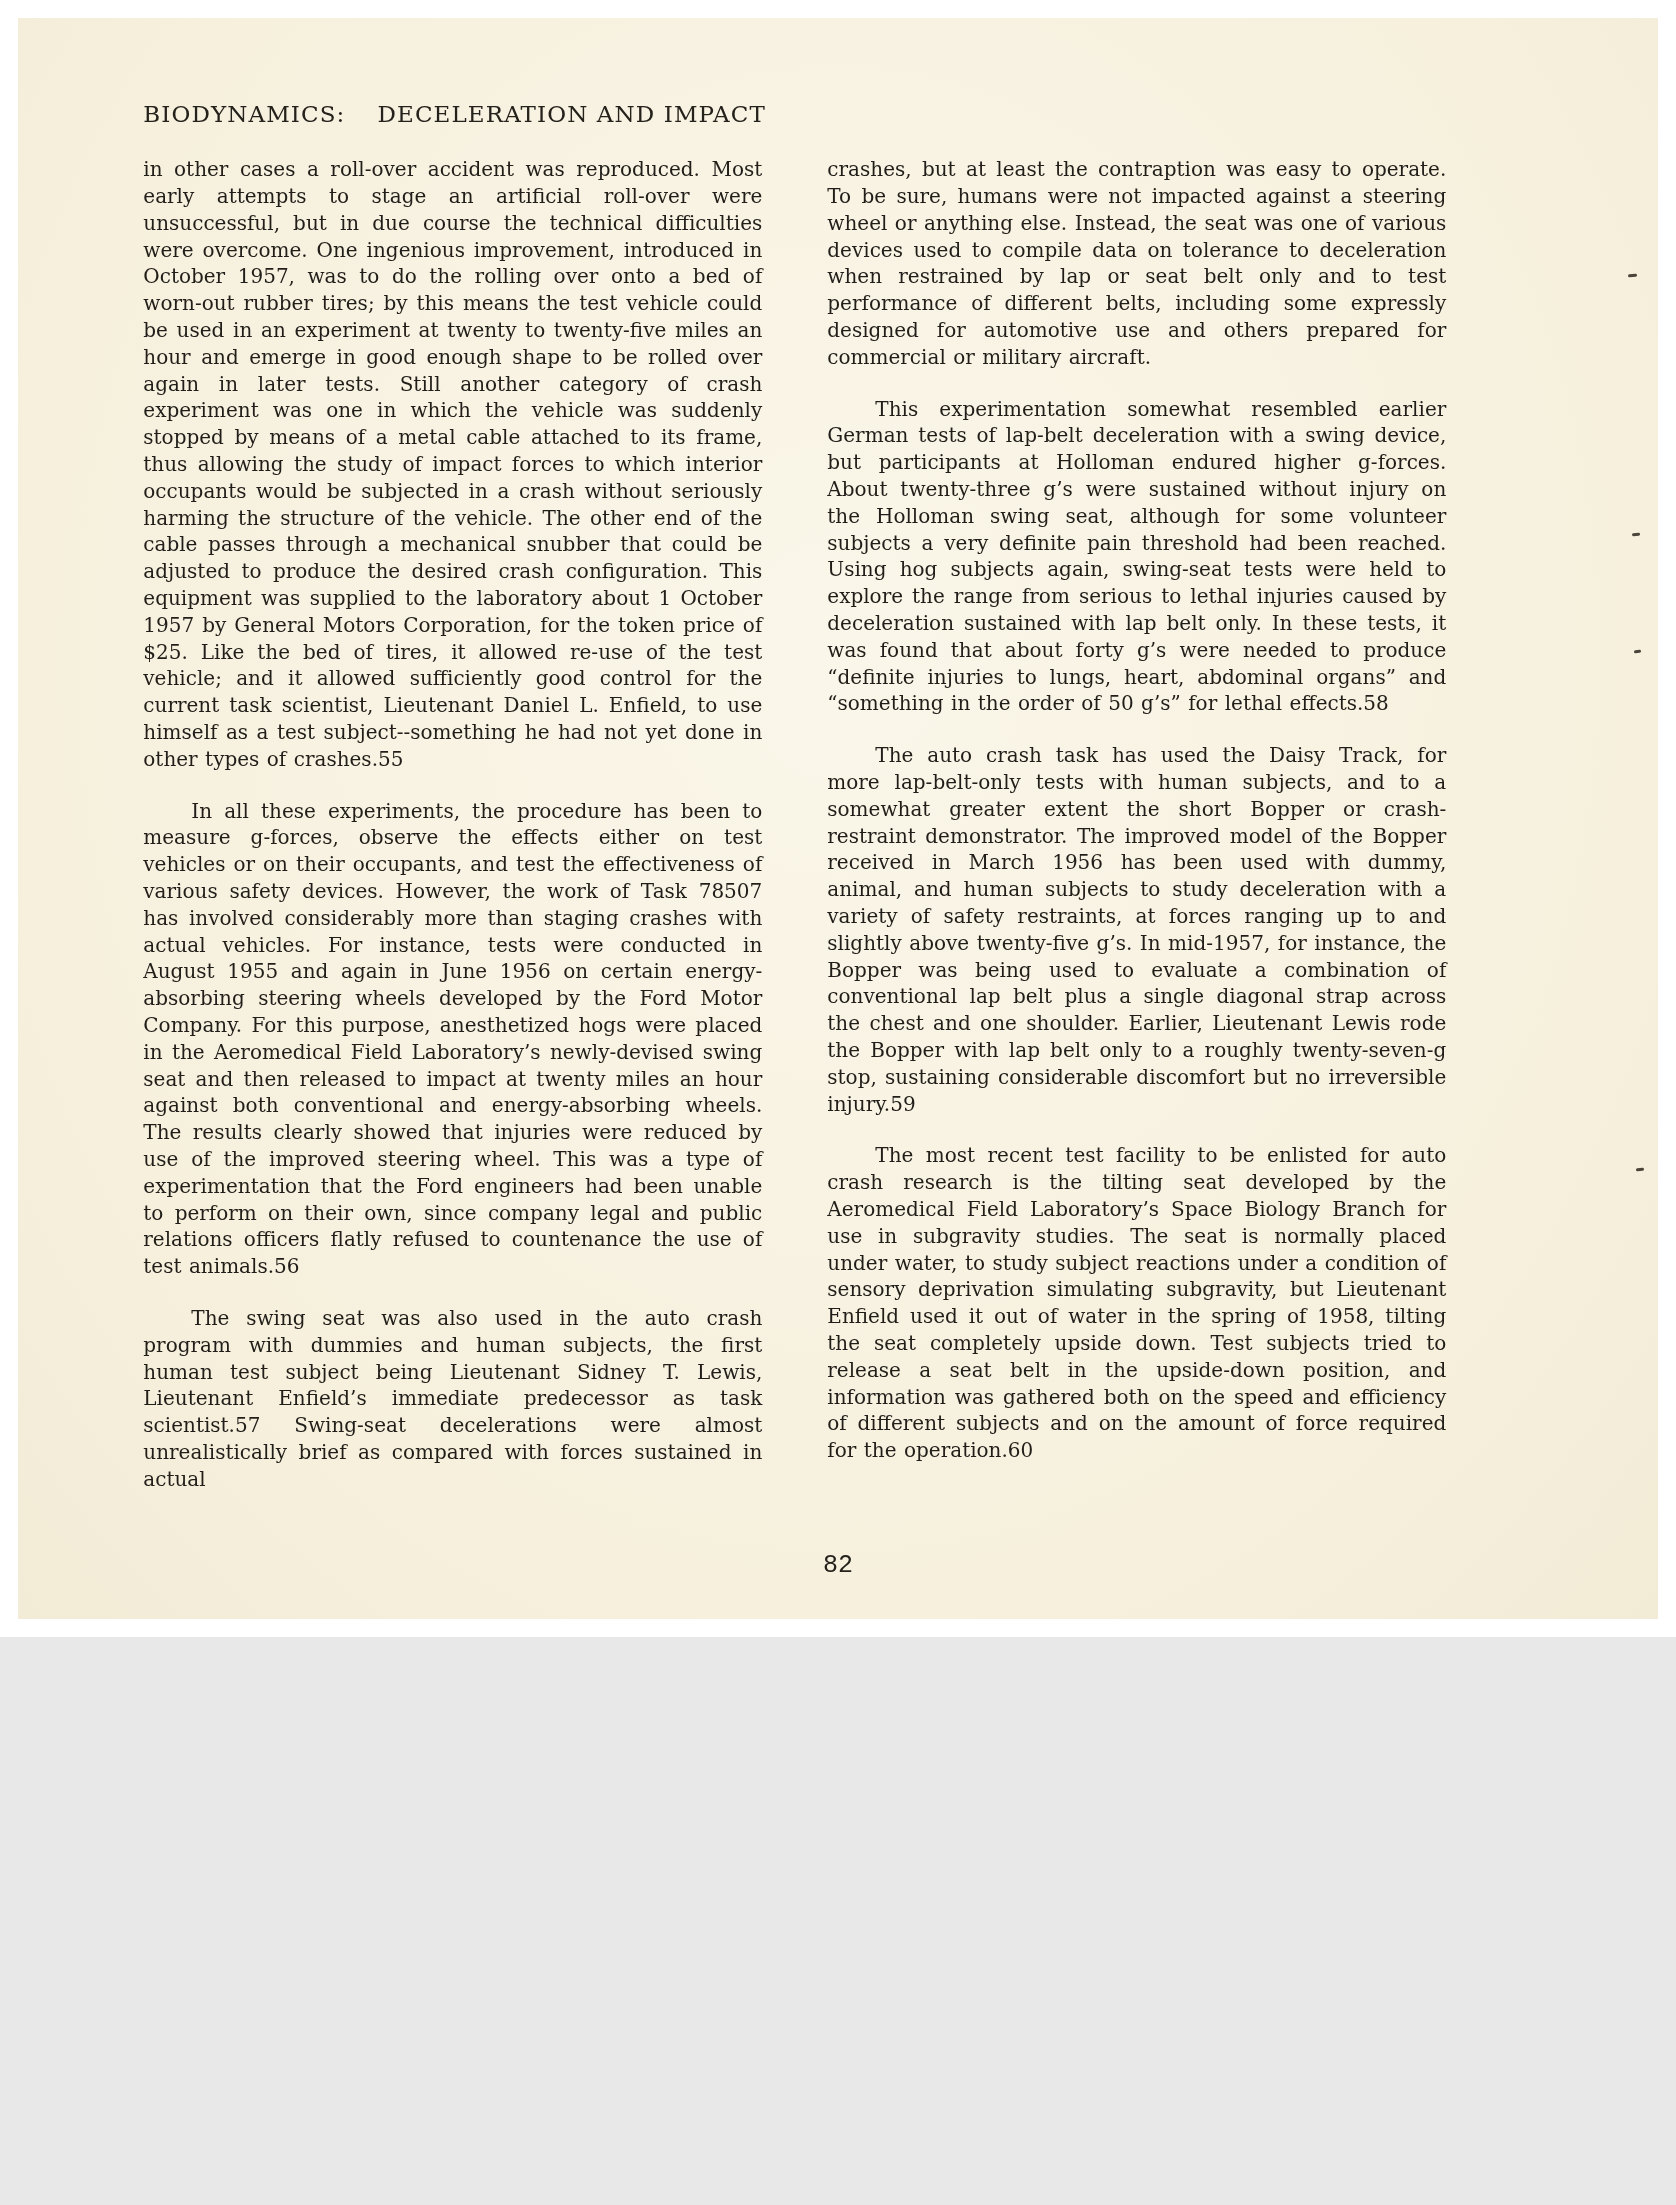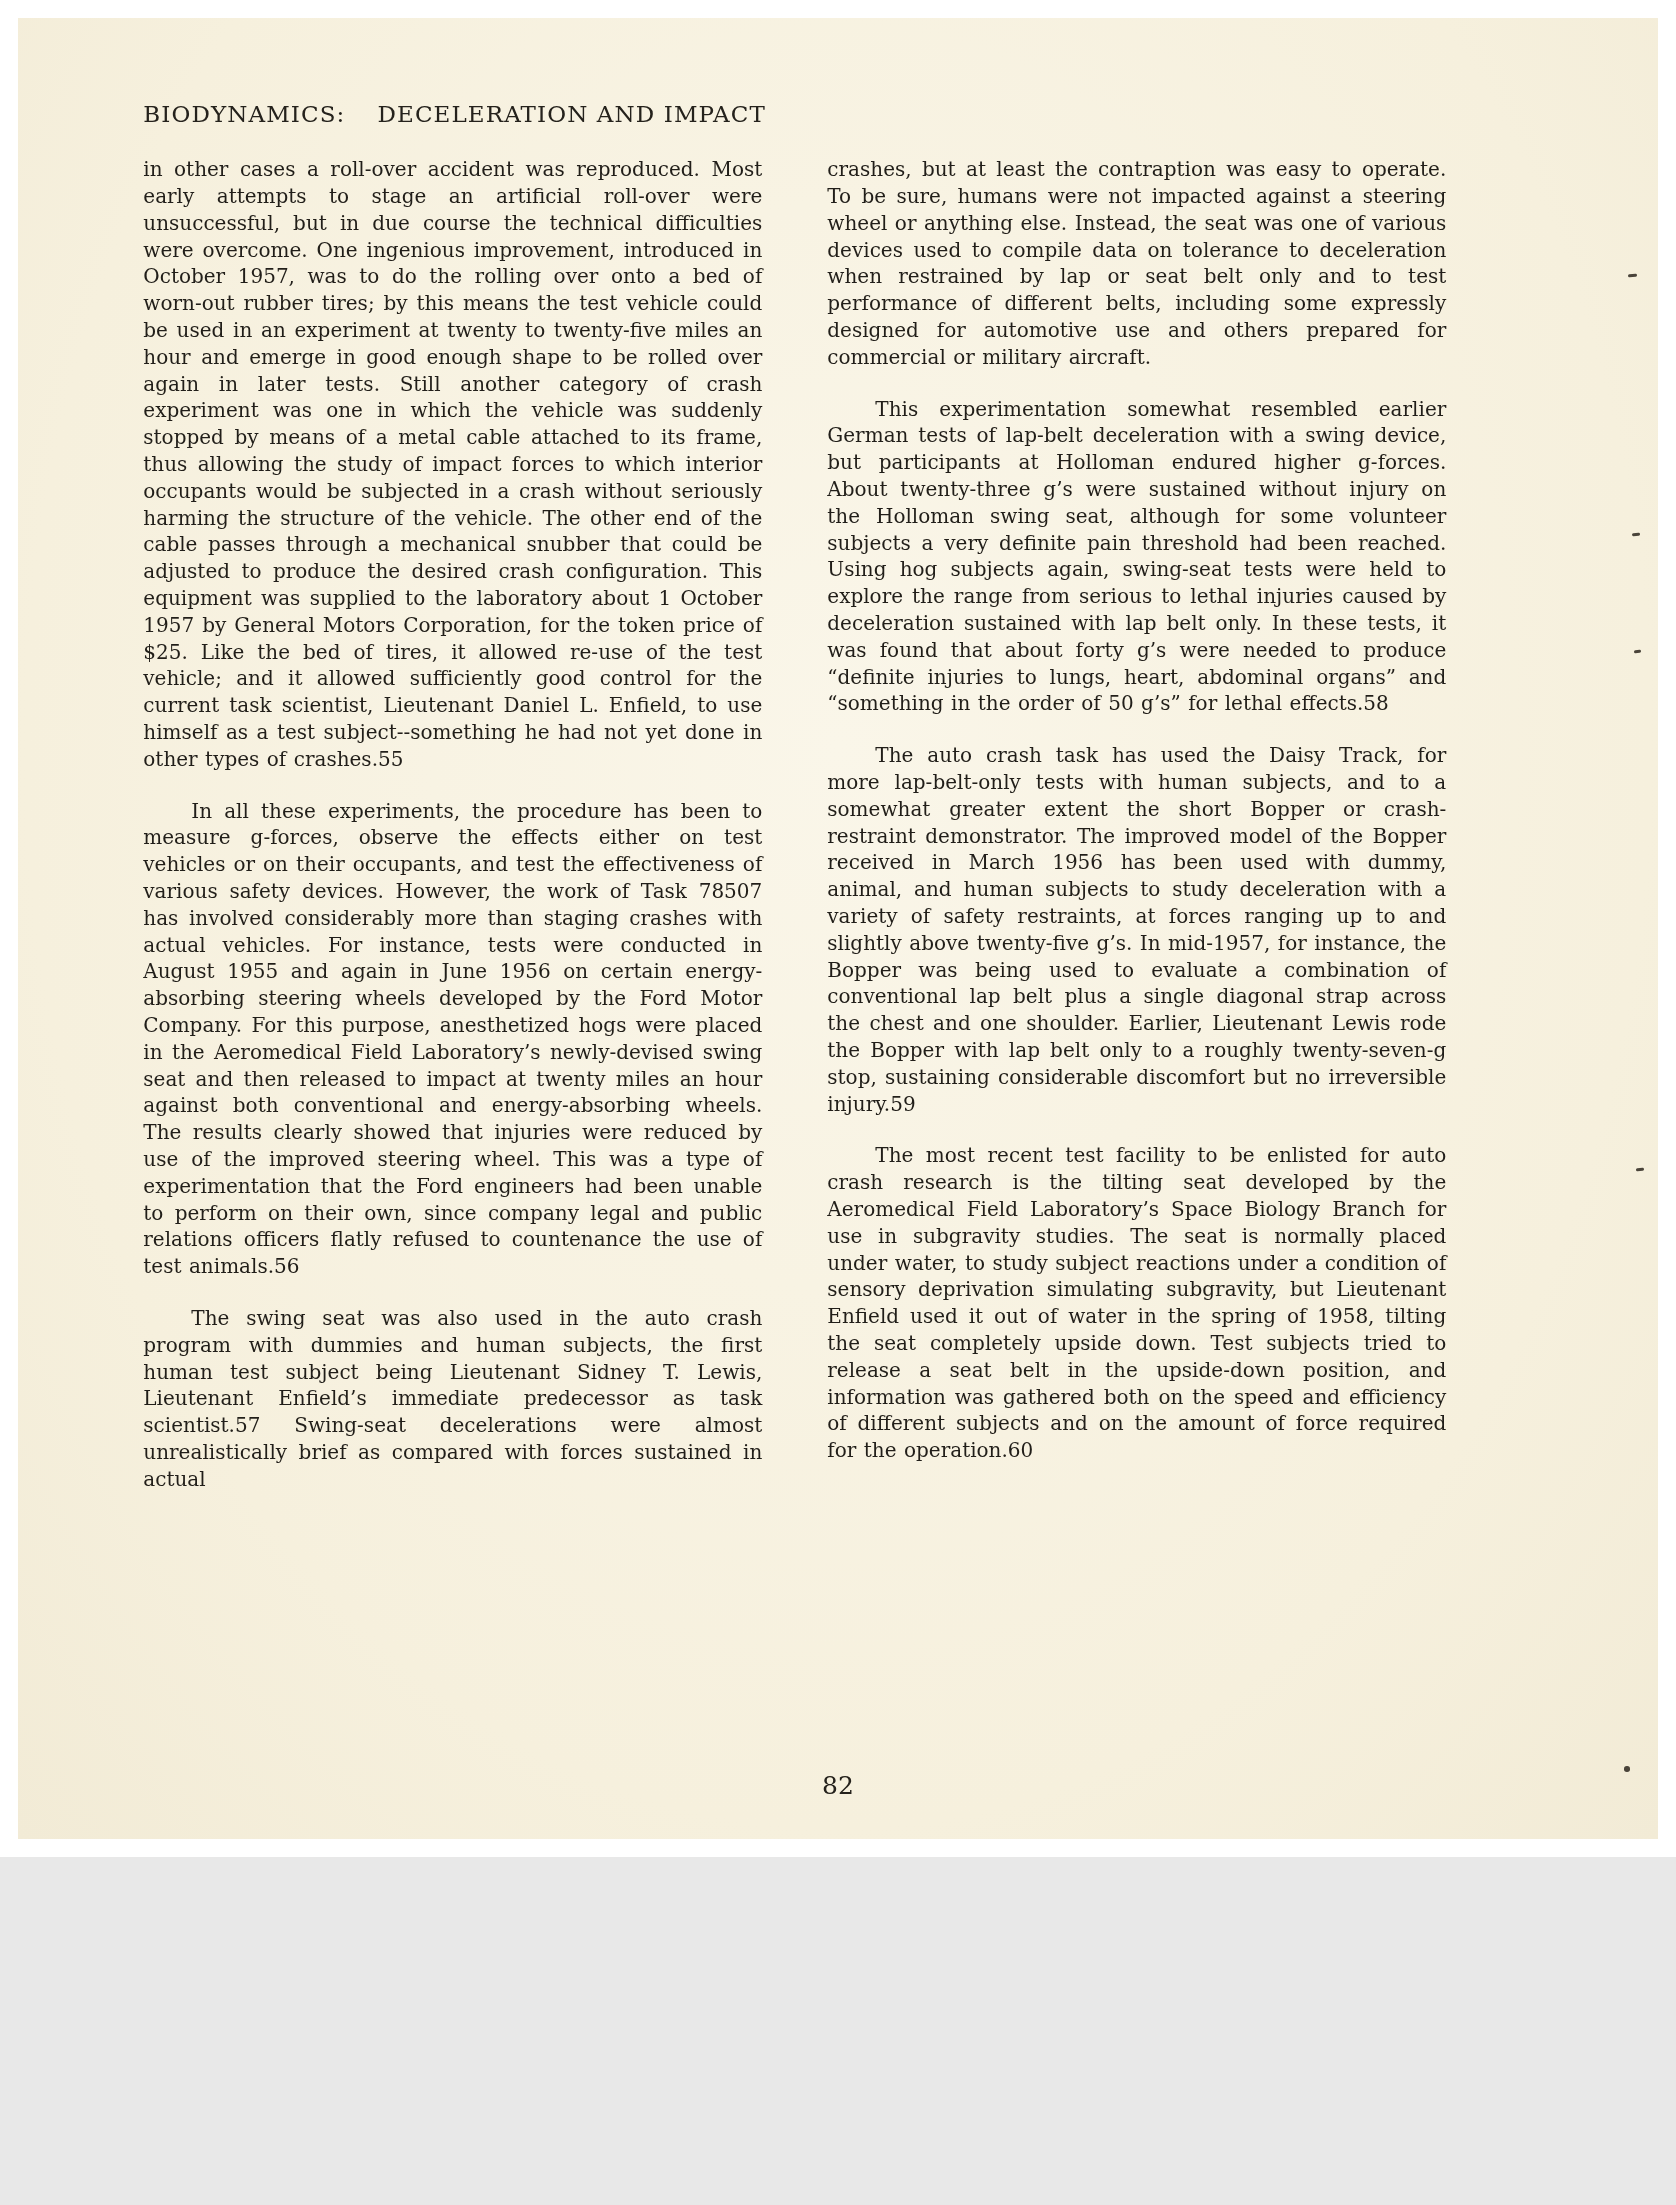--- a/index.html
+++ b/index.html
@@ -1,19 +1,19 @@
 <!DOCTYPE html>
 <html style="font-size:11.3px"><head>
 <meta charset="utf-8">
 <style>
   html, body { margin: 0; padding: 0; background: #e8e8e8; }
   .scan {
     position: relative;
     width: 1676px;
-    height: 1857px;
+    height: 1637px;
     background: #ffffff;
     font-family: "DejaVu Serif", "Liberation Serif", serif;
     overflow: hidden;
   }
   .page {
     position: absolute;
     left: 18.3px; top: 18.3px; right: 18.3px; bottom: 18.3px;
     background: #f7f2e1;
     background-image: radial-gradient(ellipse at 50% 40%, #faf6e9 0%, #f6f0dd 70%, #f2ebd6 100%);
     color: #211e19;
@@ -49,20 +49,21 @@
   .col p.noindent { text-indent: 0; }
   .col p + p { margin-top: 25px; }
   .pagenum {
     position: absolute;
     left: 0;
     bottom: 39px;
     width: 100%;
     text-align: center;
     font-size: 25px;
     color: #25221c;
+    font-family: Liberation Mono, monospace;
   }
   .speck {
     position: absolute;
     background: #4a443a;
     border-radius: 1.4px;
   }
 </style>
 </head>
 <body>
 

